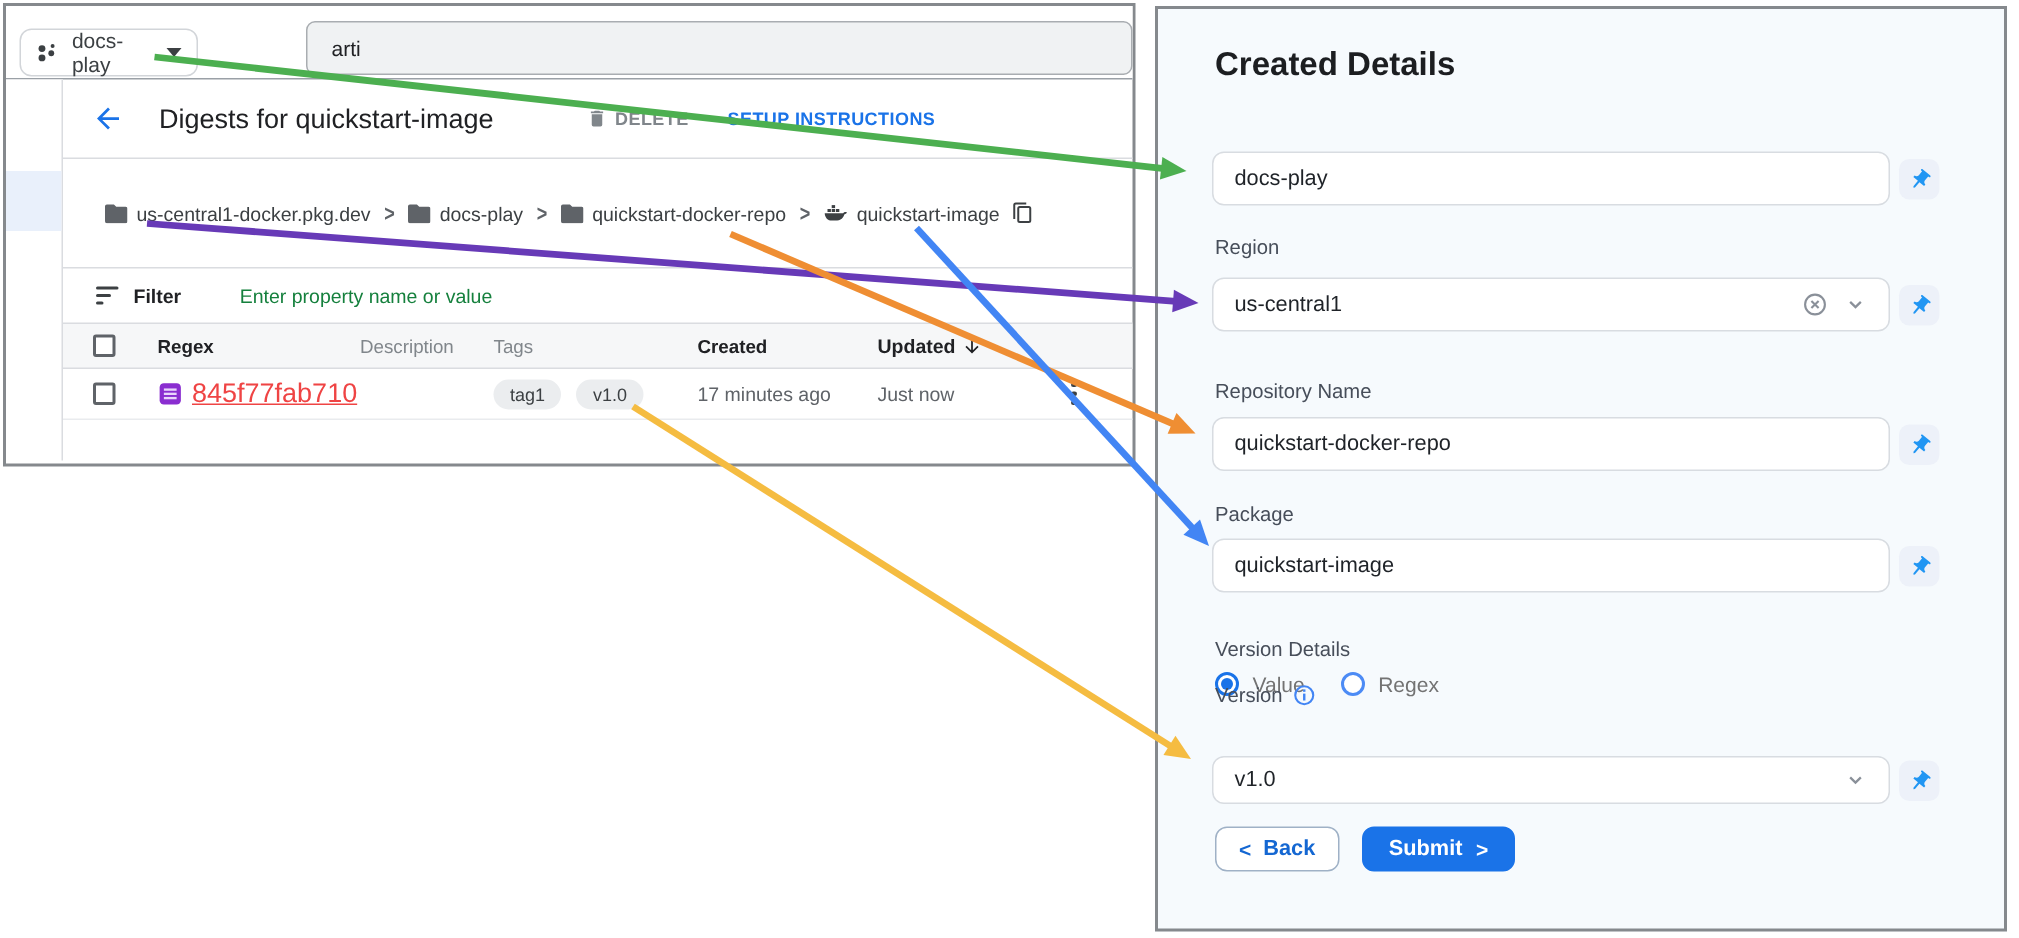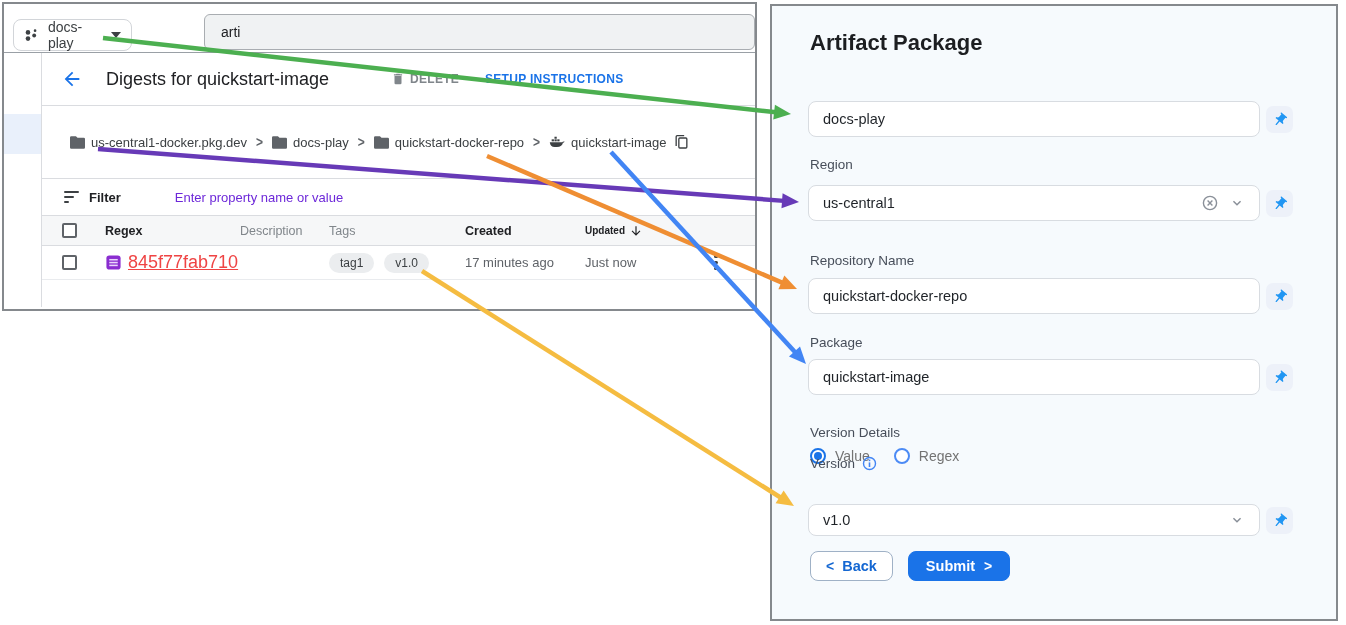--- a/index.html
+++ b/index.html
@@ -41,34 +41,34 @@
   .crumb { display:flex; align-items:center; }
   .crumb svg { margin-right:6px; }
   .crumb-sep { color:#5f6368; font-size:12px; font-weight:bold; margin:0 9px; transform:scaleY(1.25); }
   .copy-btn { margin-left:8px; cursor:pointer; display:flex; }
 
   .filter-row { height:37px; display:flex; align-items:center; padding-left:22px;
                 border-bottom:1px solid #dadce0; }
   .filter-icon { display:inline-flex; flex-direction:column; gap:3px; margin-right:10px; }
   .filter-icon i { display:block; height:2px; background:#3c4043; border-radius:1px; }
   .filter-label { font-size:13px; font-weight:bold; color:#202124; }
-  .filter-ph { font-size:13px; color:#6d28d9; margin-left:30px;padding-left:24px; }
+  .filter-ph { font-size:13px; color:#15803d; margin-left:15px;padding-left:24px; }
 
   .tgrid { display:grid; grid-template-columns:63px 135px 89px 136px 120px 115px 1fr; align-items:center; }
   .thead { height:30px; background:#f6f7f8; border-bottom:1px solid #dadce0; font-size:12.5px; }
   .thead .dark { font-weight:bold; color:#202124; }
   .thead .muted { color:#80868b; }
   .trow { height:34px; border-bottom:1px solid #e9ebee; font-size:13px; color:#5f6368; }
   .cb { width:15px; height:15px; border:2px solid #5f6368; border-radius:2px; margin-left:20px;
         background:#fff; cursor:pointer; }
   .namecell { display:flex; align-items:center; }
   .digest-link { color:#ef4444; text-decoration:underline; font-size:18px; margin-left:6px; cursor:pointer; }
   .tagpills { display:flex; gap:10px; }
   .pill { background:#ebedef; border-radius:11px; padding:3px 11px; font-size:12px; color:#3c4043; }
-  .updcell { display:flex; align-items:center; gap:4px; font-weight:bold; color:#202124; font-size:10px; }
+  .updcell { display:flex; align-items:center; gap:4px; font-weight:bold; color:#202124; font-size:13px; }
   .trow .updcell { font-weight:normal; color:#5f6368; font-size:13px; }
   .menu-dots { display:inline-flex; flex-direction:column; gap:2.5px; margin-left:14px; cursor:pointer; }
   .menu-dots i { width:3.5px; height:3.5px; border-radius:50%; background:#3c4043; }
 
   
   .form-panel { position:absolute; left:770px; top:4px; width:568px; height:617px;
                 border:2px solid #85898d; background:#f6fafd; }
   .form-title { position:absolute; left:38px; top:24px; font-size:22px; font-weight:bold; color:#1c1e21; }
   .f-label { position:absolute; left:38px; font-size:13.5px; color:#474e5a; }
   .f-input { position:absolute; left:36px; width:452px; height:36px; background:#fff;
@@ -239,21 +239,21 @@
               <i></i>
               <i></i>
             </span>
         </div>
 
       </div>
     </div>
   </div>
 
   <div class="form-panel">
-    <div class="form-title">Artifact Package</div>
+    <div class="form-title">Created Details</div>
 
     <div class="f-input" style="top:95px">
       <span class="grow">docs-play</span>
     </div>
     <div class="pin-btn" style="top:100px">
       <svg width="16" height="16" viewBox="0 0 24 24">
         <path fill="#2196f3" transform="rotate(40 12 12)" d="M16 9V4h1c.55 0 1-.45 1-1s-.45-1-1-1H7c-.55 0-1 .45-1 1s.45 1 1 1h1v5c0 1.66-1.34 3-3 3v2h5.97v7l1 1 1-1v-7H19v-2c-1.66 0-3-1.34-3-3z"></path>
       </svg>
     </div>
 

